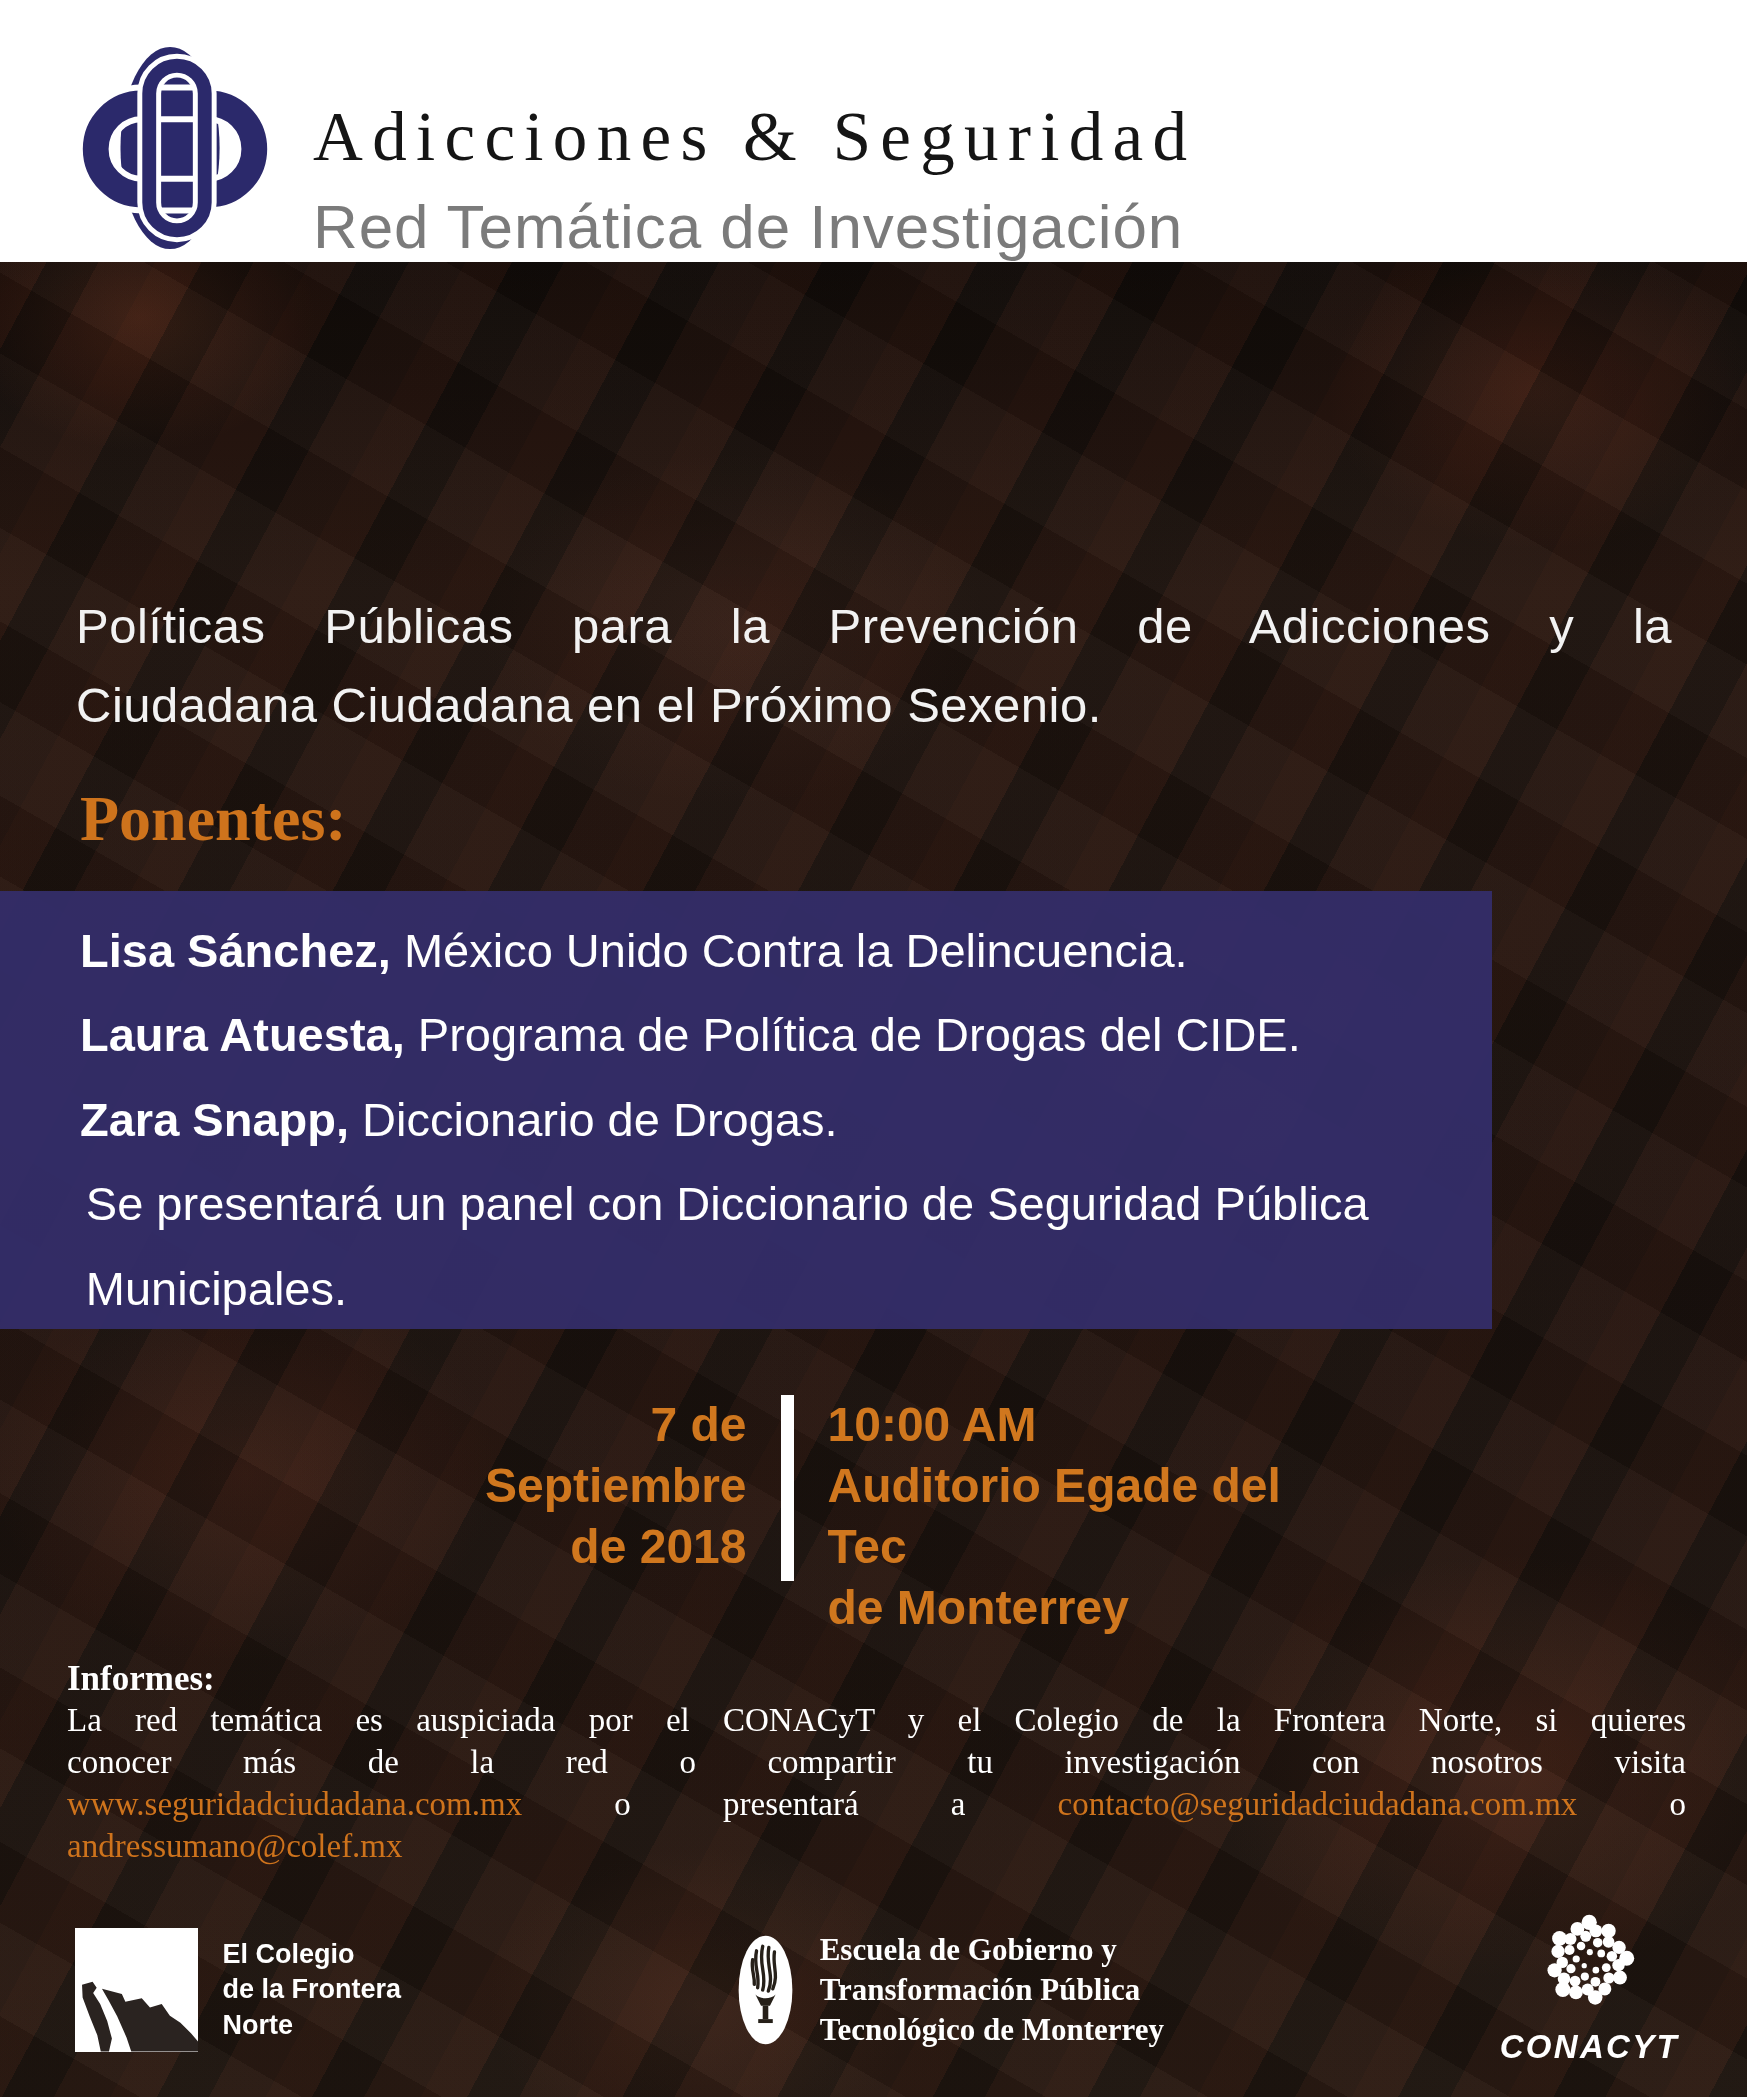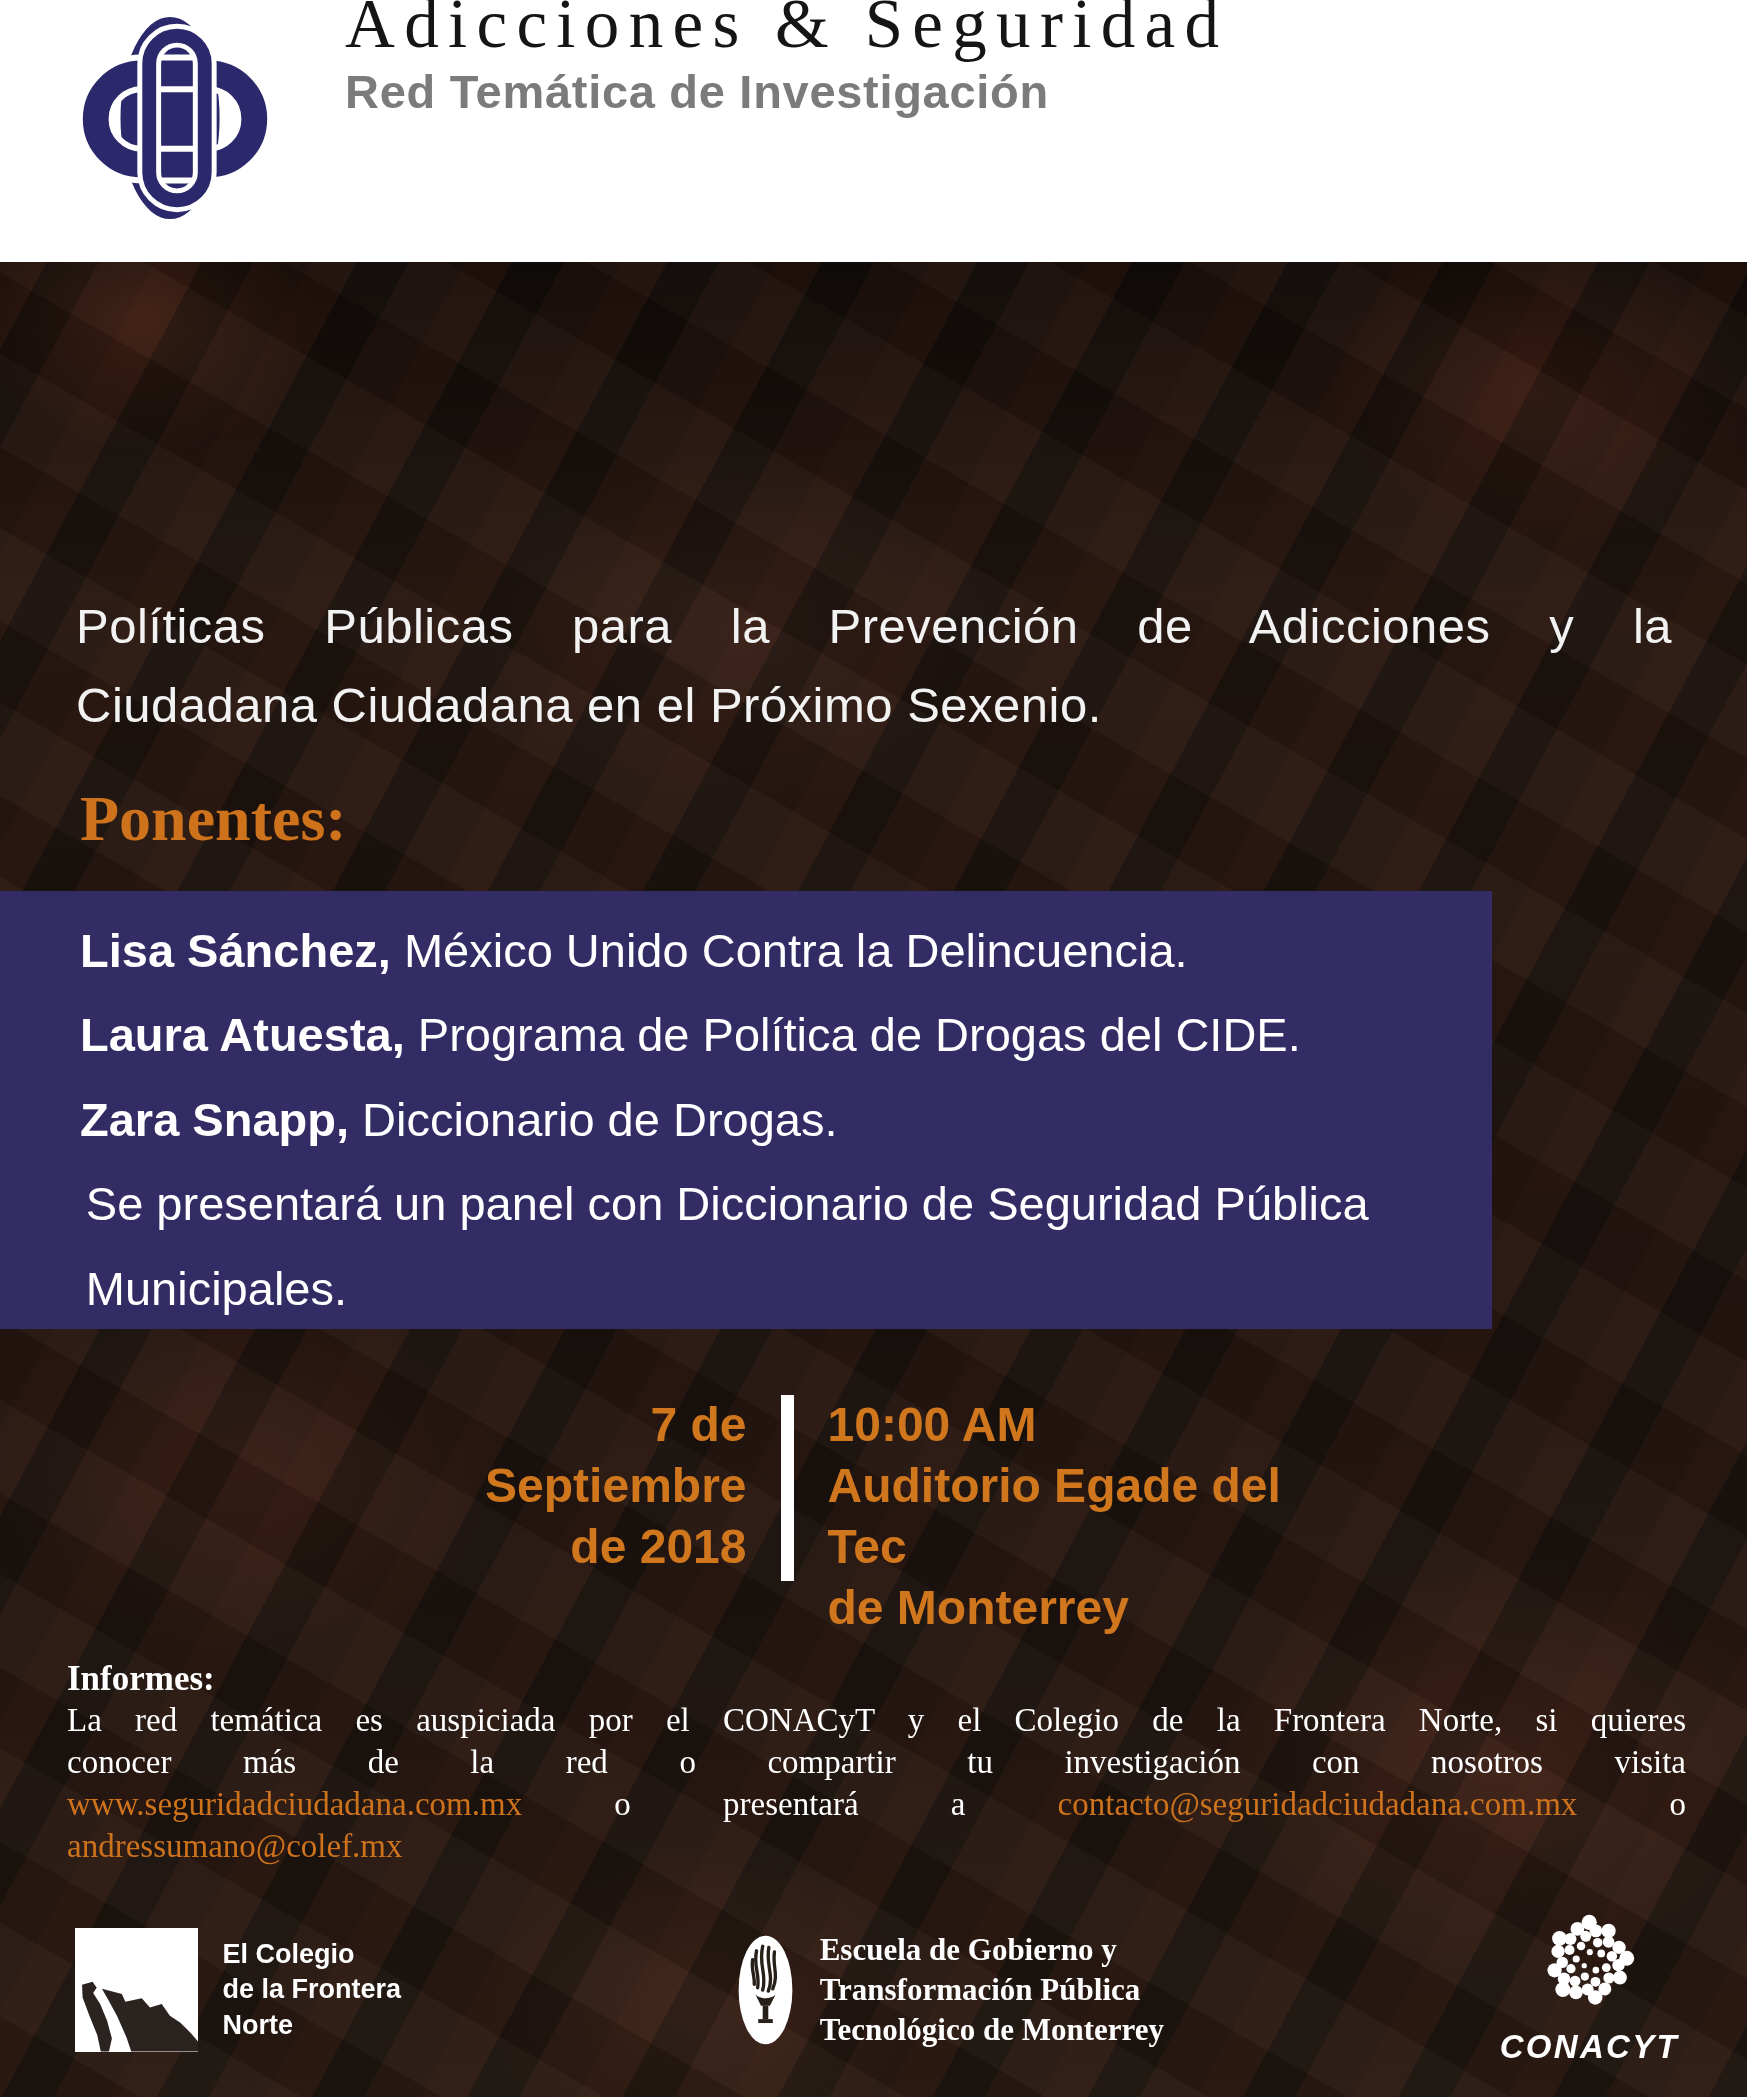--- a/index.html
+++ b/index.html
@@ -2,27 +2,27 @@
 <html style="font-size:9.3px"><head>
 <meta charset="utf-8">
 <style>
   * { margin:0; padding:0; box-sizing:border-box; }
   html,body { width:1748px; height:2097px; }
   body { font-family:"Liberation Sans", sans-serif; background:#ffffff; }
   .poster { position:relative; width:1748px; height:2097px; overflow:hidden; background:#ffffff; }
 
   
   .header { position:absolute; top:0; left:0; width:1748px; height:262px; background:#ffffff;
-            display:flex; align-items:flex-start; z-index:5;gap:32px; }
+            display:flex; align-items:flex-end; z-index:5; }
   .logo-wrap { margin-left:65px; width:220px; height:228px; flex:0 0 auto; margin-top:3.5px; }
   .logo-wrap svg { width:100%; height:100%; }
   .h-text { margin-left:28px; margin-top:-15px; }
   .h-title { font-family:"Liberation Serif", serif; font-size:69px; color:#151515;
              letter-spacing:0.135em; font-weight:400; white-space:nowrap; }
-  .h-sub { font-size:47px; color:#7b7b7b; letter-spacing:0.015em; margin-top:0; font-weight:700; }
+  .h-sub { font-size:62px; color:#7b7b7b; letter-spacing:0.015em; margin-top:14px; font-weight:400; }
 
   
   .bg { position:absolute; top:262px; left:0; width:1748px; height:1835px;
         background-color:#1f1712;
         background-image:
           repeating-linear-gradient(118deg, rgba(150,55,32,0.10) 0 41px, rgba(15,8,6,0.20) 41px 87px, rgba(95,38,26,0.12) 87px 137px),
           repeating-linear-gradient(30deg, rgba(0,0,0,0.16) 0 70px, rgba(255,255,255,0.015) 70px 151px),
           radial-gradient(251px 192px at 8% 3%, rgba(195,88,46,0.20), transparent 70%),
           radial-gradient(303px 227px at 88% 7%, rgba(175,72,40,0.18), transparent 70%),
           radial-gradient(361px 251px at 42% 20%, rgba(125,72,56,0.15), transparent 70%),

